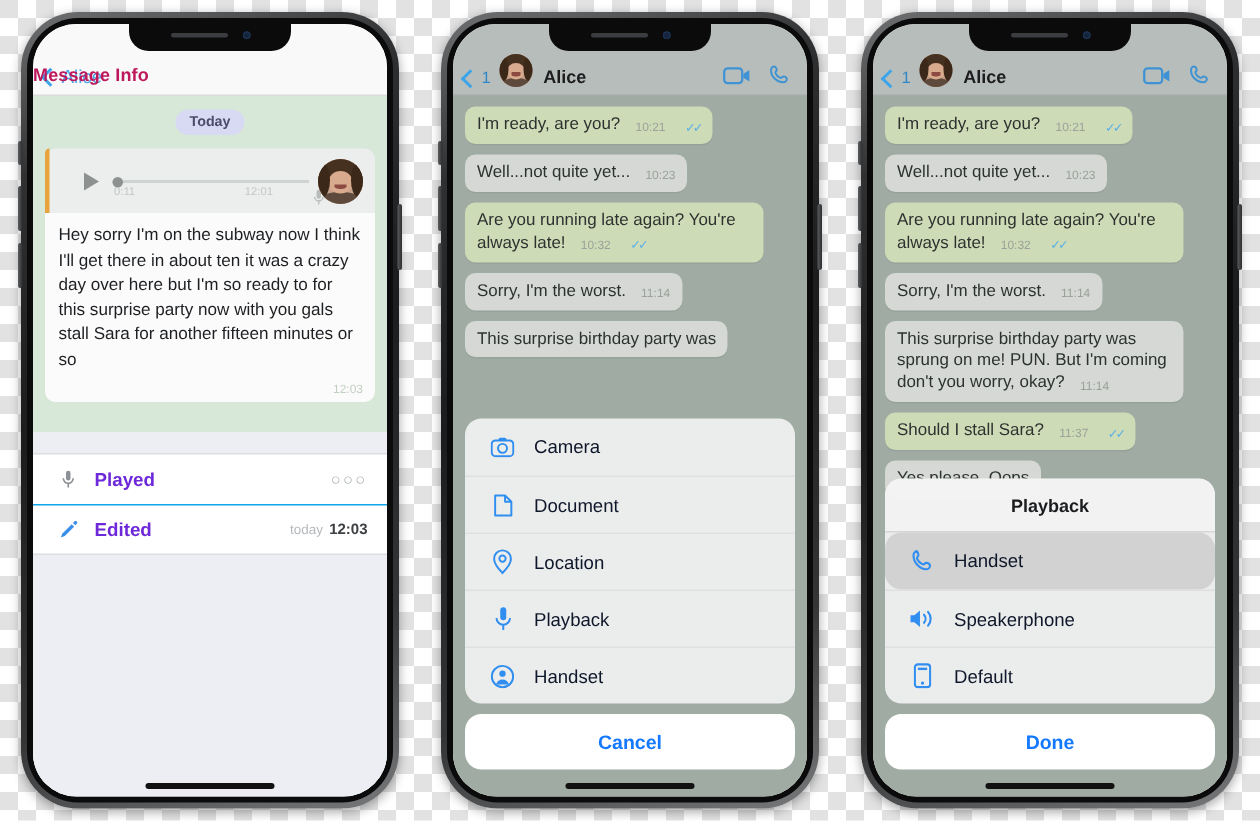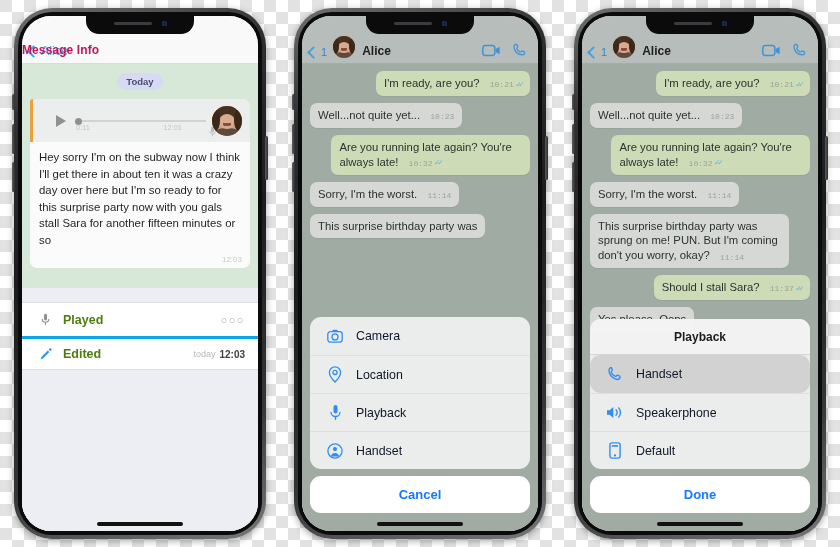--- a/index.html
+++ b/index.html
@@ -110,39 +110,38 @@
   .chat{position:absolute;top:48px;left:0;right:0;bottom:0;overflow:hidden;}
   .chat-mint{background:#d7e8d8;}
   .chat-dim{background:#9faba3;}
 
   .daypill{
     margin:9px auto 0;width:fit-content;background:#d8d9f2;color:#4a4c6b;
     font-size:9.5px;padding:3px 9px;border-radius:9px;font-weight:bold;
   }
 
   .row{display:flex;padding:0 8px;margin-top:7px;}
-  .row.out{justify-content:flex-end;border-radius:11px;}
+  .row.out{justify-content:flex-start;border-radius:11px;}
   .row.in{justify-content:flex-start;}
 
   .bubble{
     max-width:83%;border-radius:7px;padding:5px 8px 5px 8px;
     font-size:11.3px;line-height:1.32;color:#17181a;position:relative;
     box-shadow:0 1px 0 rgba(0,0,0,.05);
   }
   .bubble.out{background:#dcf0bf;}
   .bubble.in{background:#efefef;}
   
   .dim .bubble.out{background:#cddbb6;color:#2c3230;}
   .dim .bubble.in{background:#d5d8d5;color:#2c3230;}
 
   .meta{
-    display:inline-flex;align-items:center;gap:2px;
+    display:inline-flex;align-items:center;gap:13px;
     font-size:8px;color:#9aa29a;margin-left:7px;vertical-align:bottom;
     white-space:nowrap;
-    font-family:Liberation Mono, monospace;
   }
   .ticks{color:#5bb0e8;font-size:8.5px;letter-spacing:-2px;}
 
   
   .audio-wrap{margin:9px 8px 0 8px;}
   .audio-bubble{
     background:#eceeed;border-radius:7px 7px 0 0;padding:7px 8px 6px 20px;
     display:flex;align-items:center;position:relative;
   }
   .audio-bar-left{
@@ -171,23 +170,23 @@
     font-size:11.4px;line-height:1.45;color:#1d1f22;position:relative;
   }
   .transcript .tstamp{position:absolute;right:8px;bottom:3px;font-size:8px;color:#c3cfc3;}
 
   
   .info-area{position:absolute;left:0;right:0;bottom:0;top:272px;background:#eceef3;}
   .info-list{margin-top:14px;background:#fff;border-top:1px solid #dedee2;border-bottom:1px solid #dedee2;}
   .info-row{
     display:flex;align-items:center;height:33px;padding:0 13px;box-sizing:border-box;
   }
-  .info-row + .info-row{border-top:3px solid #0ea5e9;}
+  .info-row + .info-row{border-top:1px solid #0ea5e9;}
   .info-icon{width:20px;display:flex;justify-content:center;align-items:center;flex:none;}
-  .info-label{font-size:12.5px;font-weight:bold;color:#4d7c0f;margin-left:8px;}
+  .info-label{font-size:12.5px;font-weight:bold;color:#6d28d9;margin-left:8px;}
   .info-right{margin-left:auto;display:flex;align-items:center;gap:4px;}
   .dots{color:#aab0b5;font-size:11px;letter-spacing:1.5px;}
   .info-when{font-size:9px;color:#b4b9bd;}
   .info-time{font-size:10px;font-weight:bold;color:#3e4144;}
 
   
   .sheet{
     position:absolute;left:8px;right:8px;bottom:18px;z-index:50;
     font-size:12px;
   }
@@ -405,20 +404,29 @@
               <svg width="16" height="14" viewBox="0 0 16 14">
                 <rect x="0.8" y="2.6" width="14.4" height="10.6" rx="2.6" stroke="#2f8ef0" stroke-width="1.3" fill="none"></rect>
                 <circle cx="8" cy="7.9" r="3" stroke="#2f8ef0" stroke-width="1.3" fill="none"></circle>
                 <rect x="5.4" y="0.8" width="5.2" height="2" rx="1" fill="#2f8ef0"></rect>
               </svg>
             </span>
             <span class="sheet-lbl">Camera</span>
           </div>
 
 
+          <div class="sheet-item">
+            <span class="sheet-ico">
+              <svg width="13" height="16" viewBox="0 0 13 16">
+                <path d="M1.1 1.3h6.6l4.2 4.2v9.2H1.1z" stroke="#2f8ef0" stroke-width="1.3" fill="none" stroke-linejoin="round"></path>
+                <path d="M7.7 1.3v4.2h4.2" stroke="#2f8ef0" stroke-width="1.3" fill="none" stroke-linejoin="round"></path>
+              </svg>
+            </span>
+            <span class="sheet-lbl">Document</span>
+          </div>
 
           <div class="sheet-item">
             <span class="sheet-ico">
               <svg width="14" height="17" viewBox="0 0 14 17">
                 <path d="M7 0.9c3.1 0 5.6 2.5 5.6 5.6 0 3.9-5.6 9.5-5.6 9.5S1.4 10.4 1.4 6.5C1.4 3.4 3.9.9 7 .9z" stroke="#2f8ef0" stroke-width="1.3" fill="none"></path>
                 <circle cx="7" cy="6.4" r="2.1" stroke="#2f8ef0" stroke-width="1.3" fill="none"></circle>
               </svg>
             </span>
             <span class="sheet-lbl">Location</span>
           </div>

